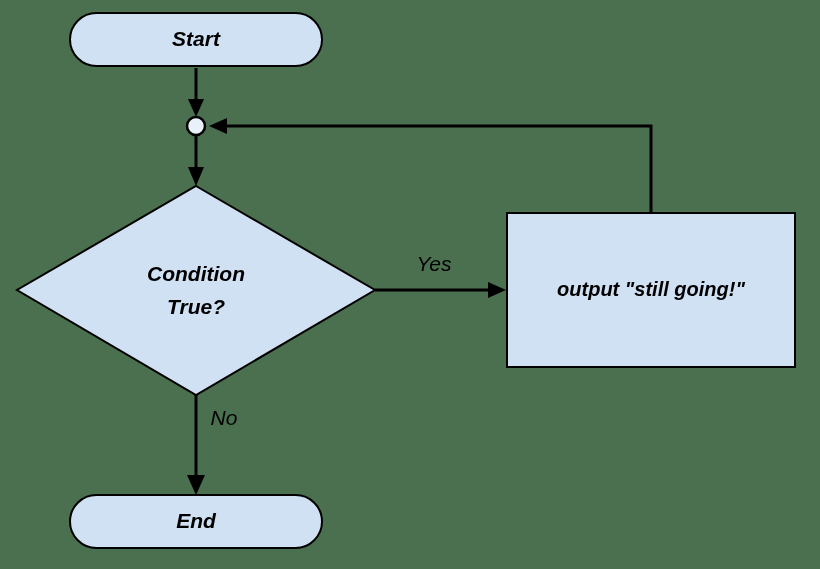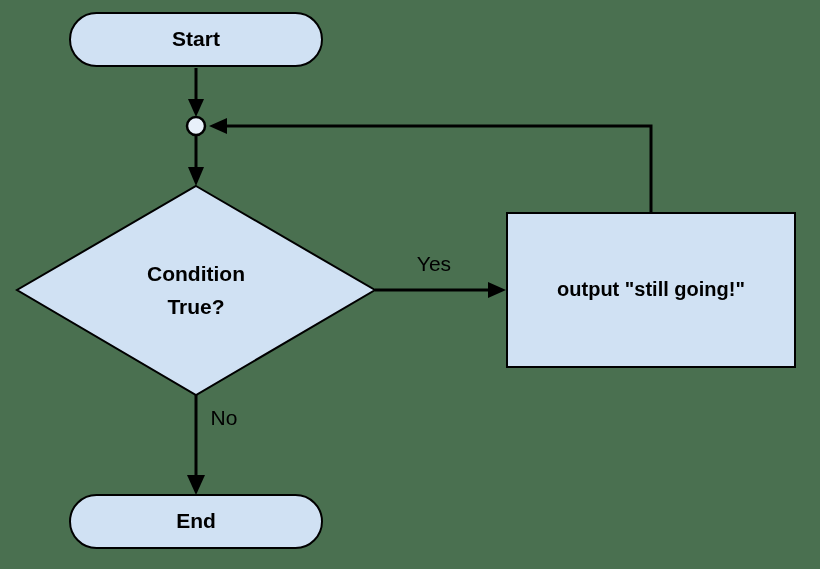--- a/index.html
+++ b/index.html
@@ -11,20 +11,21 @@
     width: 820px;
     height: 569px;
     background: #4a7050;
     font-family: "Liberation Sans", sans-serif;
     overflow: hidden;
   }
   #flowchart-root {
     position: relative;
     width: 670px;
     height: 569px;
+    font-style: italic;
   }
   svg#flow-svg {
     display: block;
     width: 820px;
     height: 569px;
   }
   .node-shape {
     fill: #d0e1f3;
     stroke: #000000;
     stroke-width: 2;

